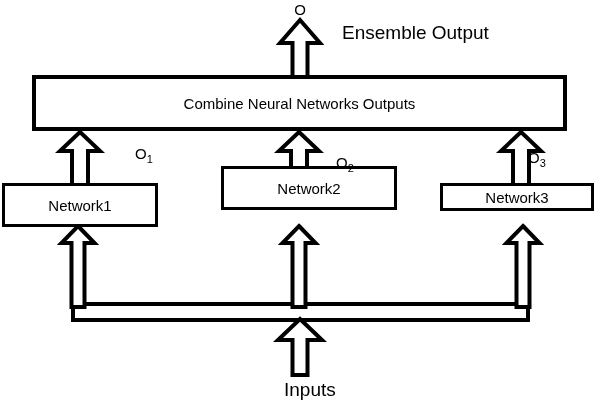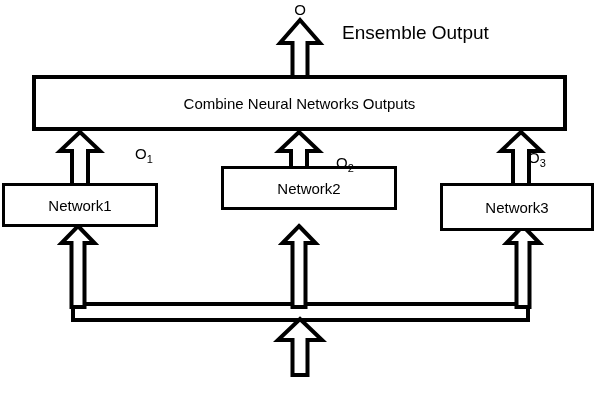--- a/index.html
+++ b/index.html
@@ -36,21 +36,21 @@
   }
   .combine-box {
     left: 32px;
     top: 75px;
     width: 535px;
     height: 56px;
     border-width: 4px;
   }
   .net1 { left: 2px;   top: 183px; width: 156px; height: 44px; }
   .net2 { left: 221px; top: 166px; width: 176px; height: 44px; }
-  .net3 { left: 440px; top: 183px; width: 154px; height: 48px; }
+  .net3 { left: 440px; top: 183px; width: 154px; height: 28px; }
   .lbl {
     position: absolute;
     z-index: 3;
     white-space: nowrap;
   }
   .lbl-o {
     left: 290px;
     top: 1px;
     width: 20px;
     text-align: center;
@@ -126,14 +126,15 @@
   <div class="lbl lbl-o">O</div>
 
   <div class="lbl lbl-ensemble">Ensemble Output</div>
 
   <div class="lbl lbl-out lbl-o1"><span>O</span><sub>1</sub></div>
 
   <div class="lbl lbl-out lbl-o2"><span>O</span><sub>2</sub></div>
 
   <div class="lbl lbl-out lbl-o3"><span>O</span><sub>3</sub></div>
 
+  <div class="lbl lbl-inputs">Inputs</div>
 
 </div>
 
 </body></html>

